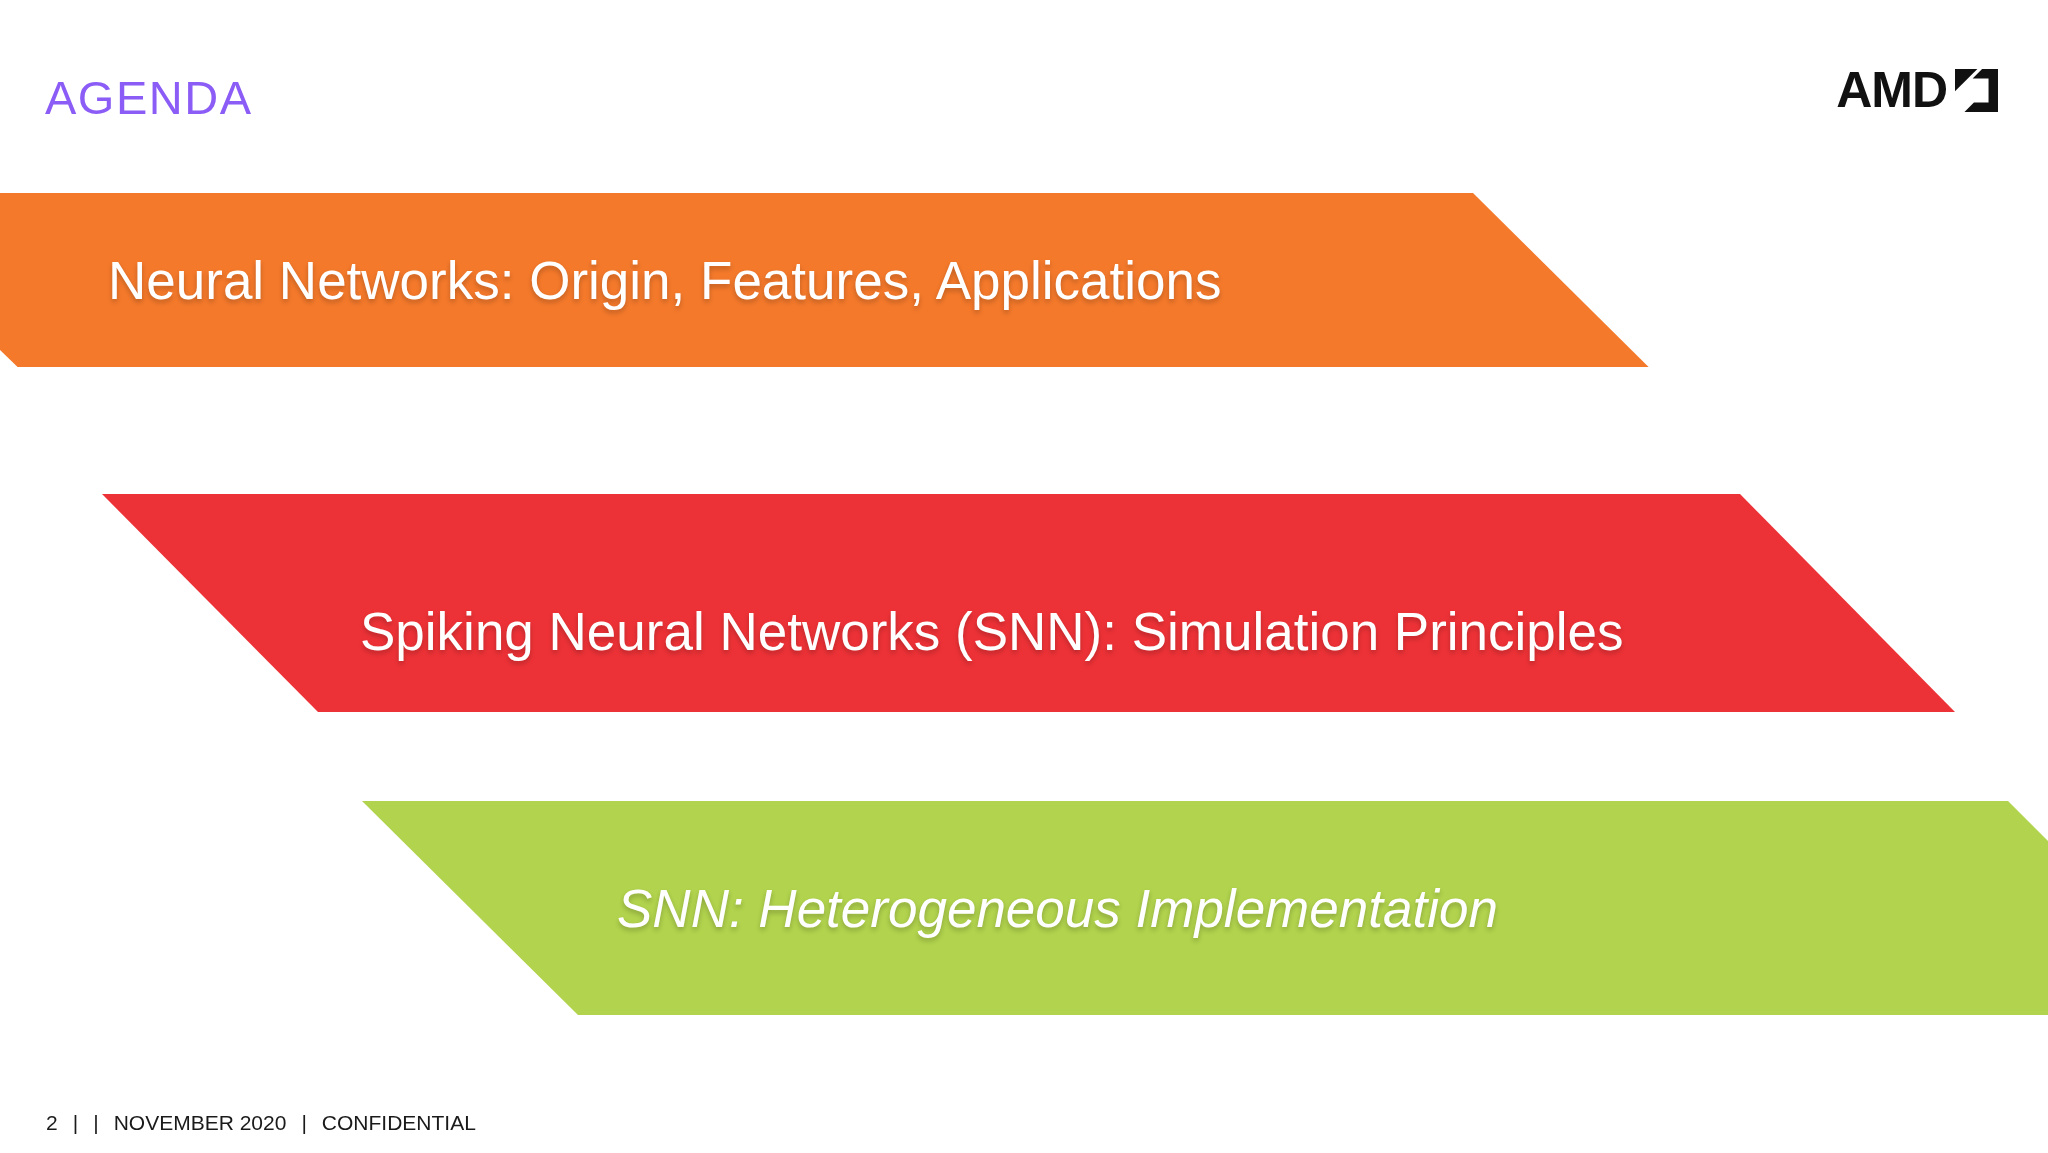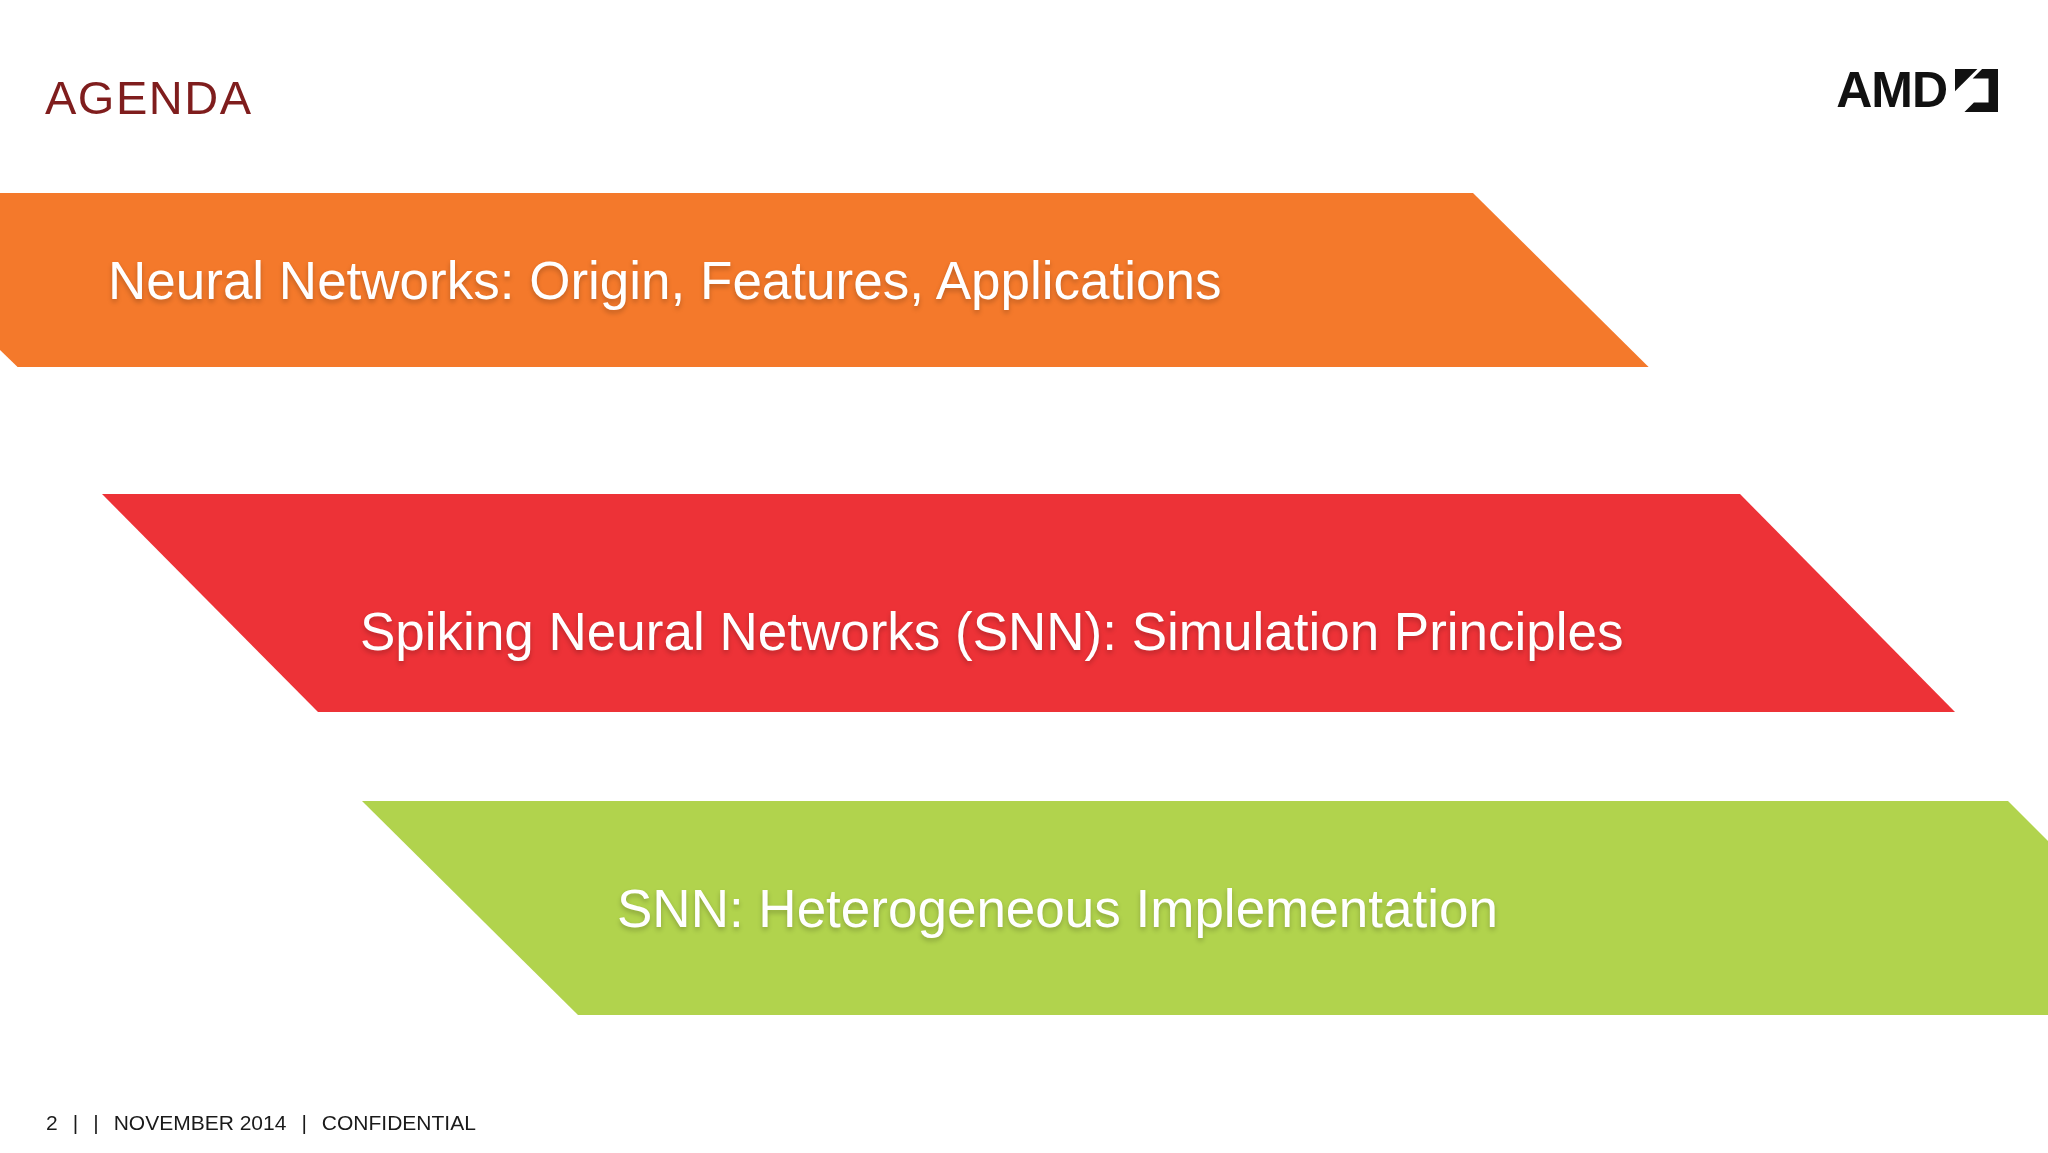--- a/index.html
+++ b/index.html
@@ -17,21 +17,21 @@
     height: 1153px;
     background: #ffffff;
   }
   .slide-title {
     position: absolute;
     left: 45px;
     top: 70px;
     font-size: 47px;
     line-height: 56px;
     letter-spacing: 1.5px;
-    color: #7f1d1d;
+    color: #8b5cf6;
   }
   .logo {
     position: absolute;
     top: 68px;
     right: 50px;
     display: flex;
     align-items: center;
     gap: 8px;
   }
   .logo-text {
@@ -113,26 +113,26 @@
   </div>
 
   <div class="banner banner-1" style="background: rgb(244, 121, 43);">
     <div class="banner-label">Neural Networks: Origin, Features, Applications</div>
   </div>
 
   <div class="banner banner-2" style="background: rgb(237, 50, 55);">
     <div class="banner-label">Spiking Neural Networks (SNN): Simulation Principles</div>
   </div>
 
-  <div class="banner banner-3" style="background: rgb(177, 211, 77);">
+  <div class="banner banner-3" style="background: rgb(177, 211, 77); font-style: italic;">
     <div class="banner-label">SNN: Heterogeneous Implementation</div>
   </div>
 
   <div class="footer">
     <span>2</span>
     <span class="sep">|</span>
     <span class="sep">|</span>
-    <span>NOVEMBER 2014</span>
+    <span>NOVEMBER 2020</span>
     <span class="sep">|</span>
     <span>CONFIDENTIAL</span>
   </div>
 
 </div>
 
 </body></html>

